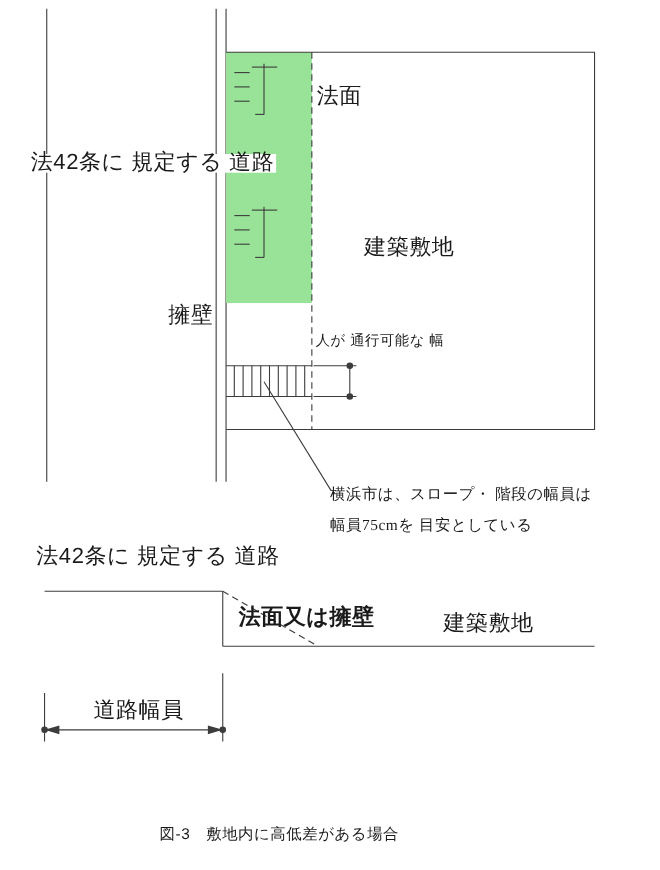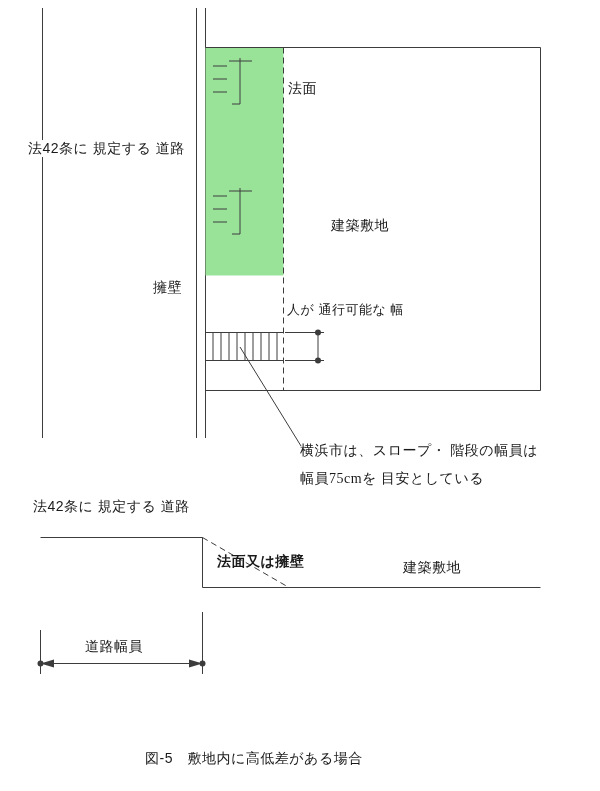--- a/index.html
+++ b/index.html
@@ -8,21 +8,21 @@
     width:600px;
     height:791px;
     background:#ffffff;
     font-family:"Liberation Sans","DejaVu Sans",sans-serif;
     color:#1a1a1a;
     overflow:hidden;
   }
   svg.diagram{position:absolute;left:0;top:0;}
   .lbl{
     position:absolute;
-    font-size:14px;
+    font-size:20px;
     line-height:17px;
     white-space:nowrap;
     color:#1a1a1a;
     letter-spacing:0.5px;
   }
   .lbl.bg{background:#ffffff;padding:0 2px;}
   .note{
     position:absolute;
     left:300px;
     top:437px;
@@ -130,15 +130,15 @@
   </div>
 
   <div class="lbl" style="left:33px;top:498px;">法42条に 規定する 道路</div>
 
   <div class="lbl" style="left:217px;top:553px;font-weight:bold;">法面又は擁壁</div>
 
   <div class="lbl" style="left:403px;top:559px;">建築敷地</div>
 
   <div class="lbl" style="left:85px;top:638px;">道路幅員</div>
 
-  <div class="caption">図-5　敷地内に高低差がある場合</div>
+  <div class="caption">図-3　敷地内に高低差がある場合</div>
 
 </div>
 
 </body></html>

